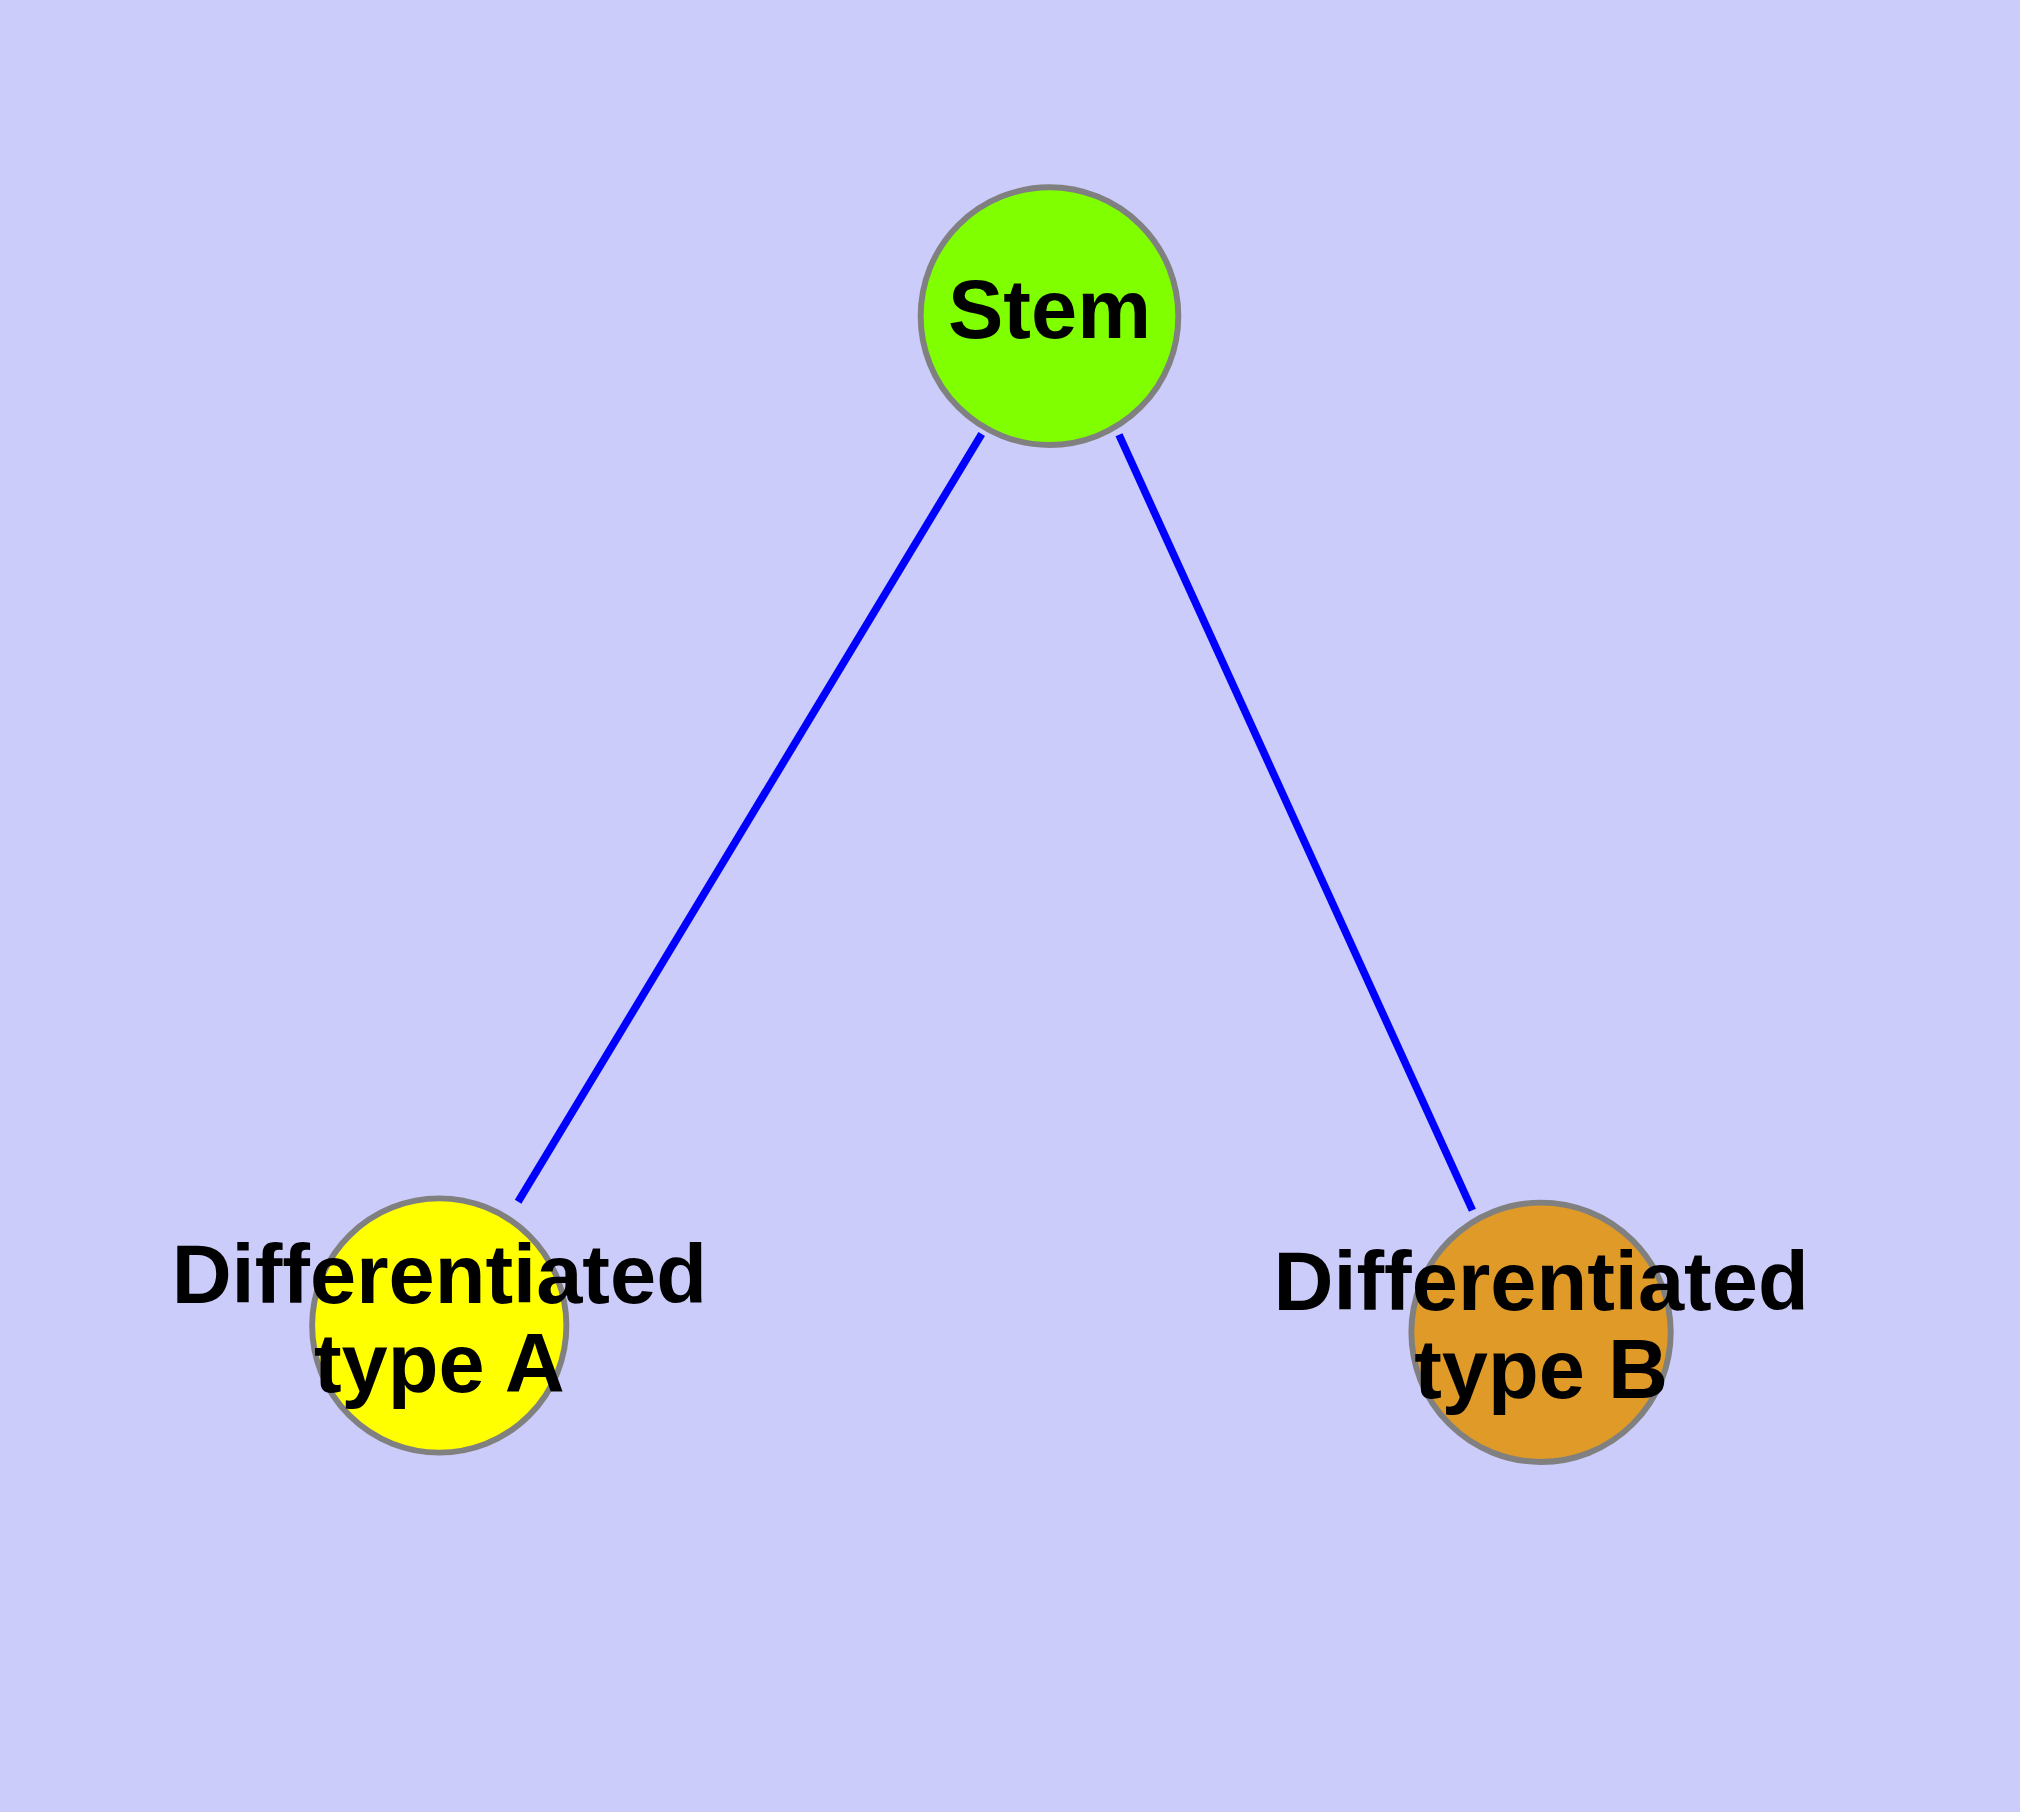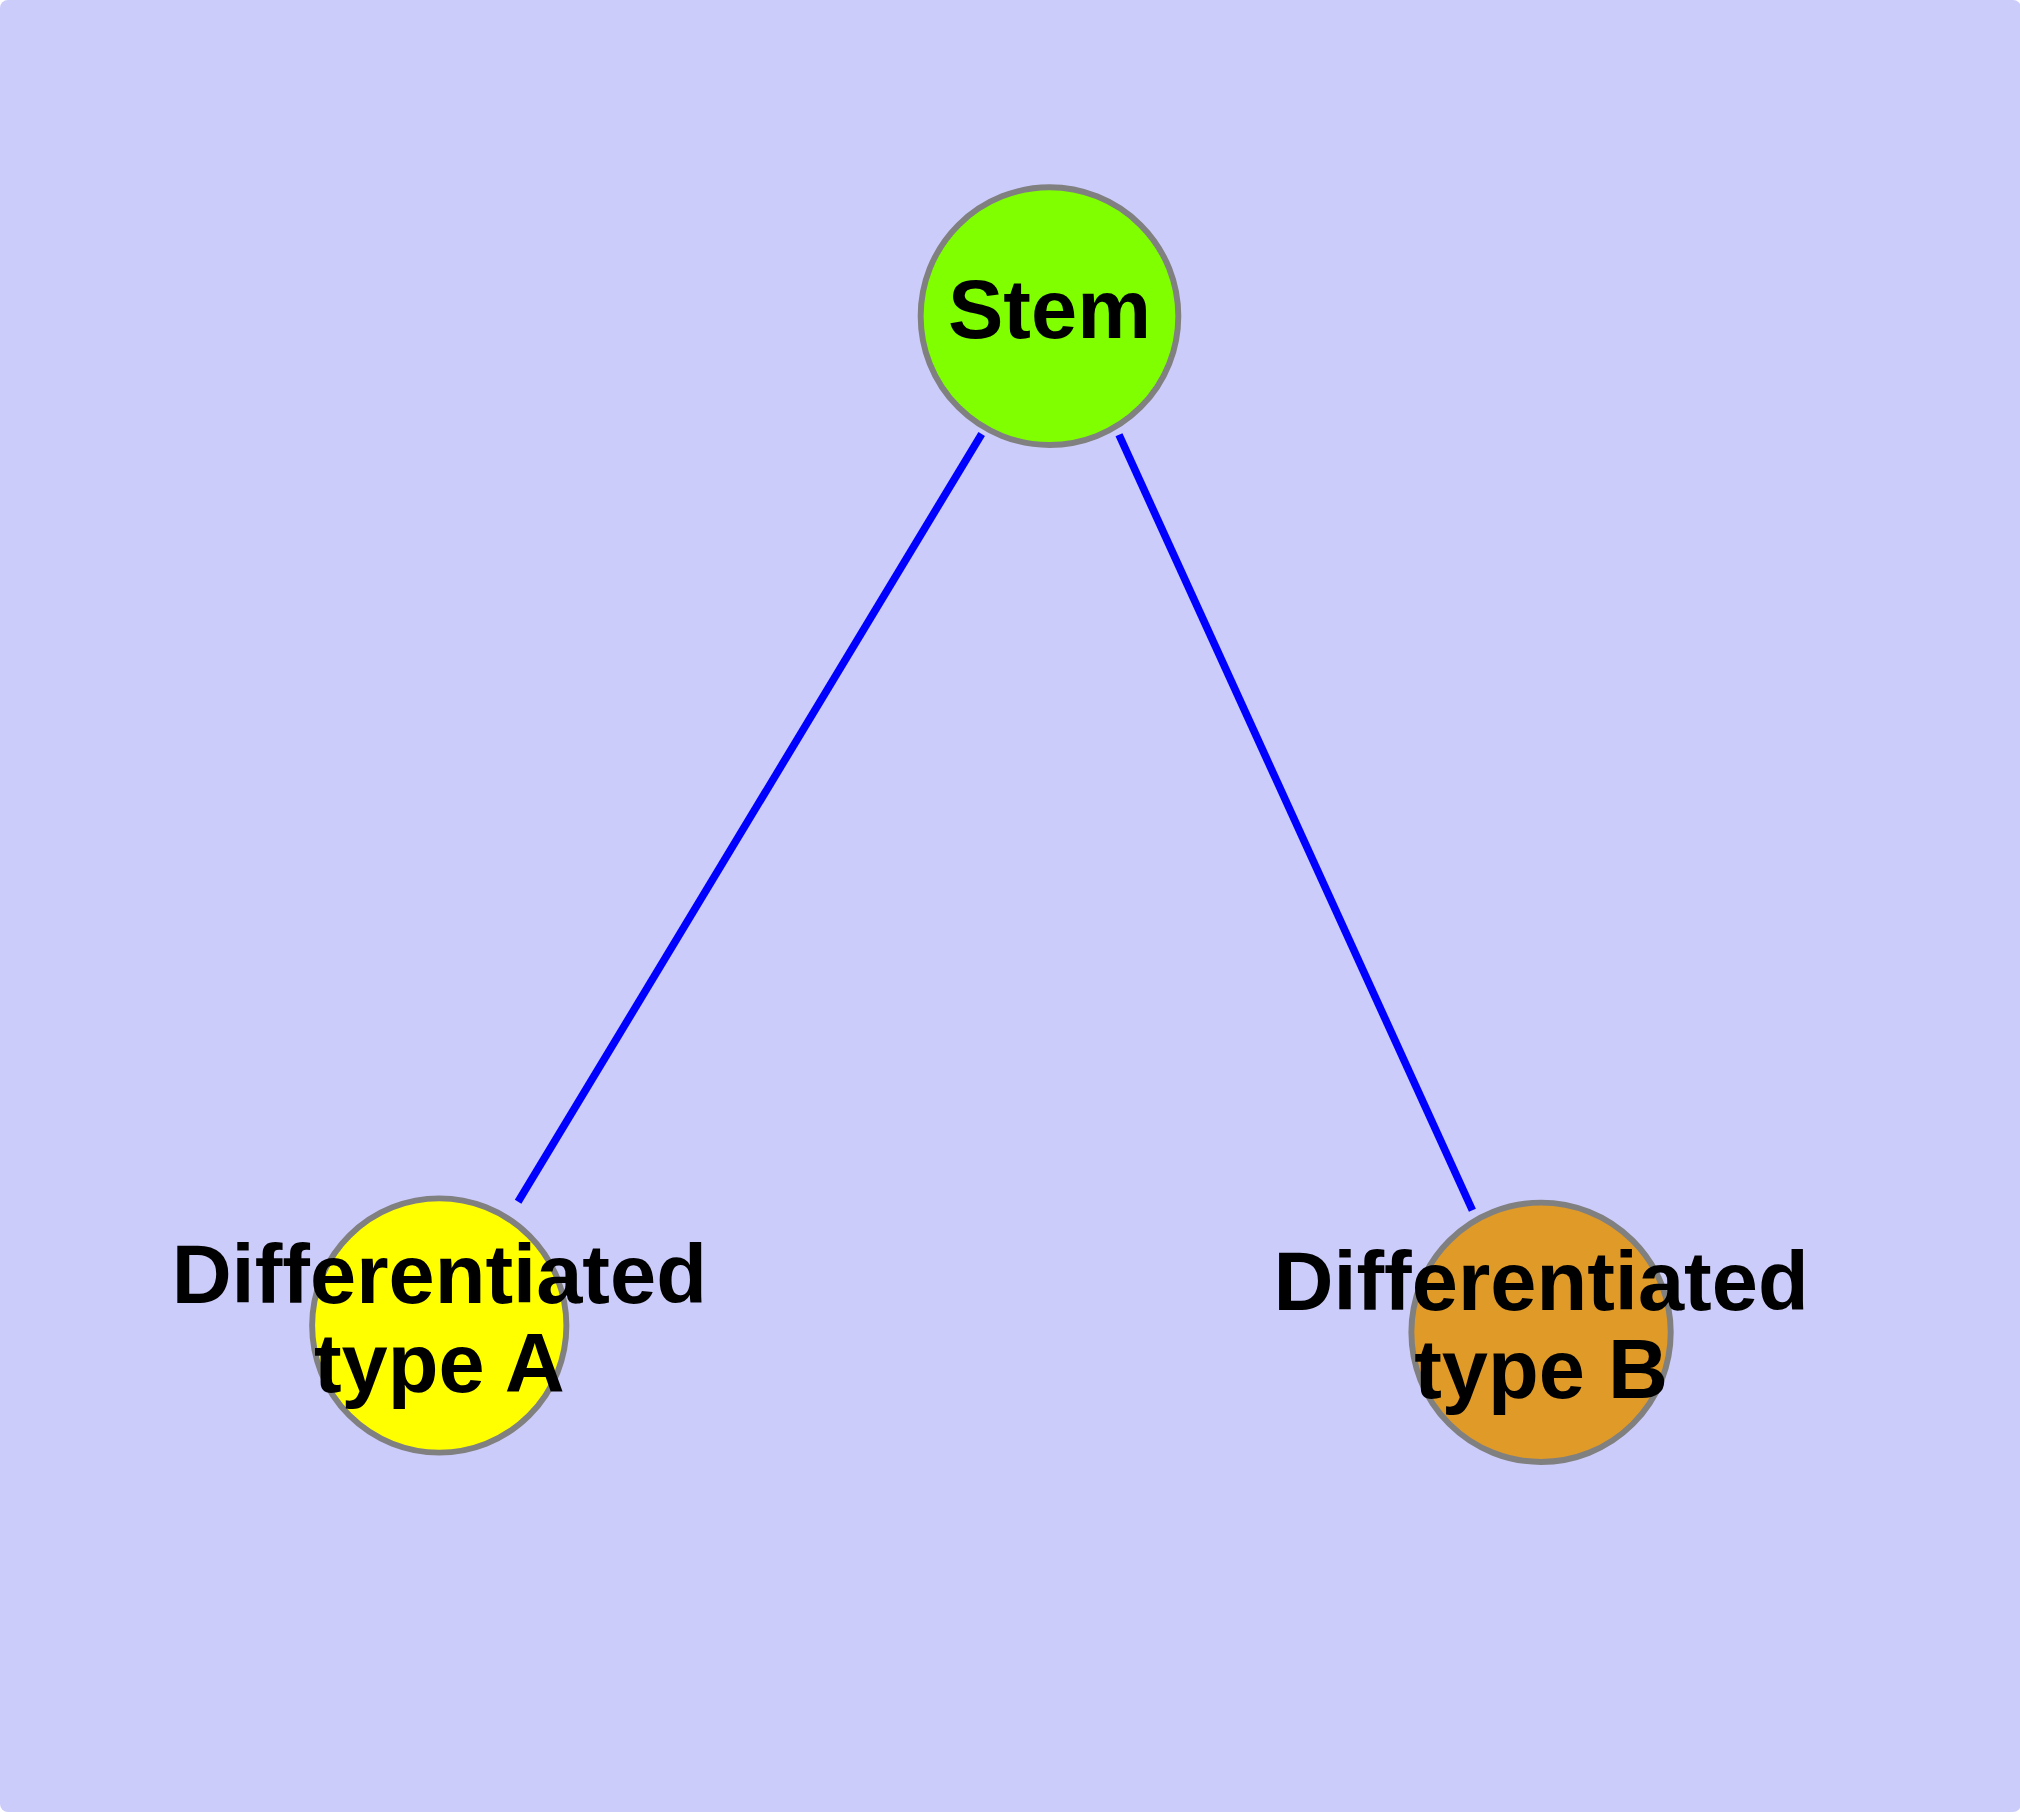--- a/index.html
+++ b/index.html
@@ -7,21 +7,20 @@
     margin: 0;
     padding: 0;
     background: #ffffff;
   }
   #canvas {
     position: relative;
     width: 2021px;
     height: 1812px;
     overflow: hidden;
     font-family: "Liberation Sans", sans-serif;
-    border-radius: 8px;
   }
   #bg-rect {
     position: absolute;
     left: 0; top: 0;
     width: 2021px;
     height: 1812px;
     background: #ccccfa;
   }
   #graph-svg {
     position: absolute;

